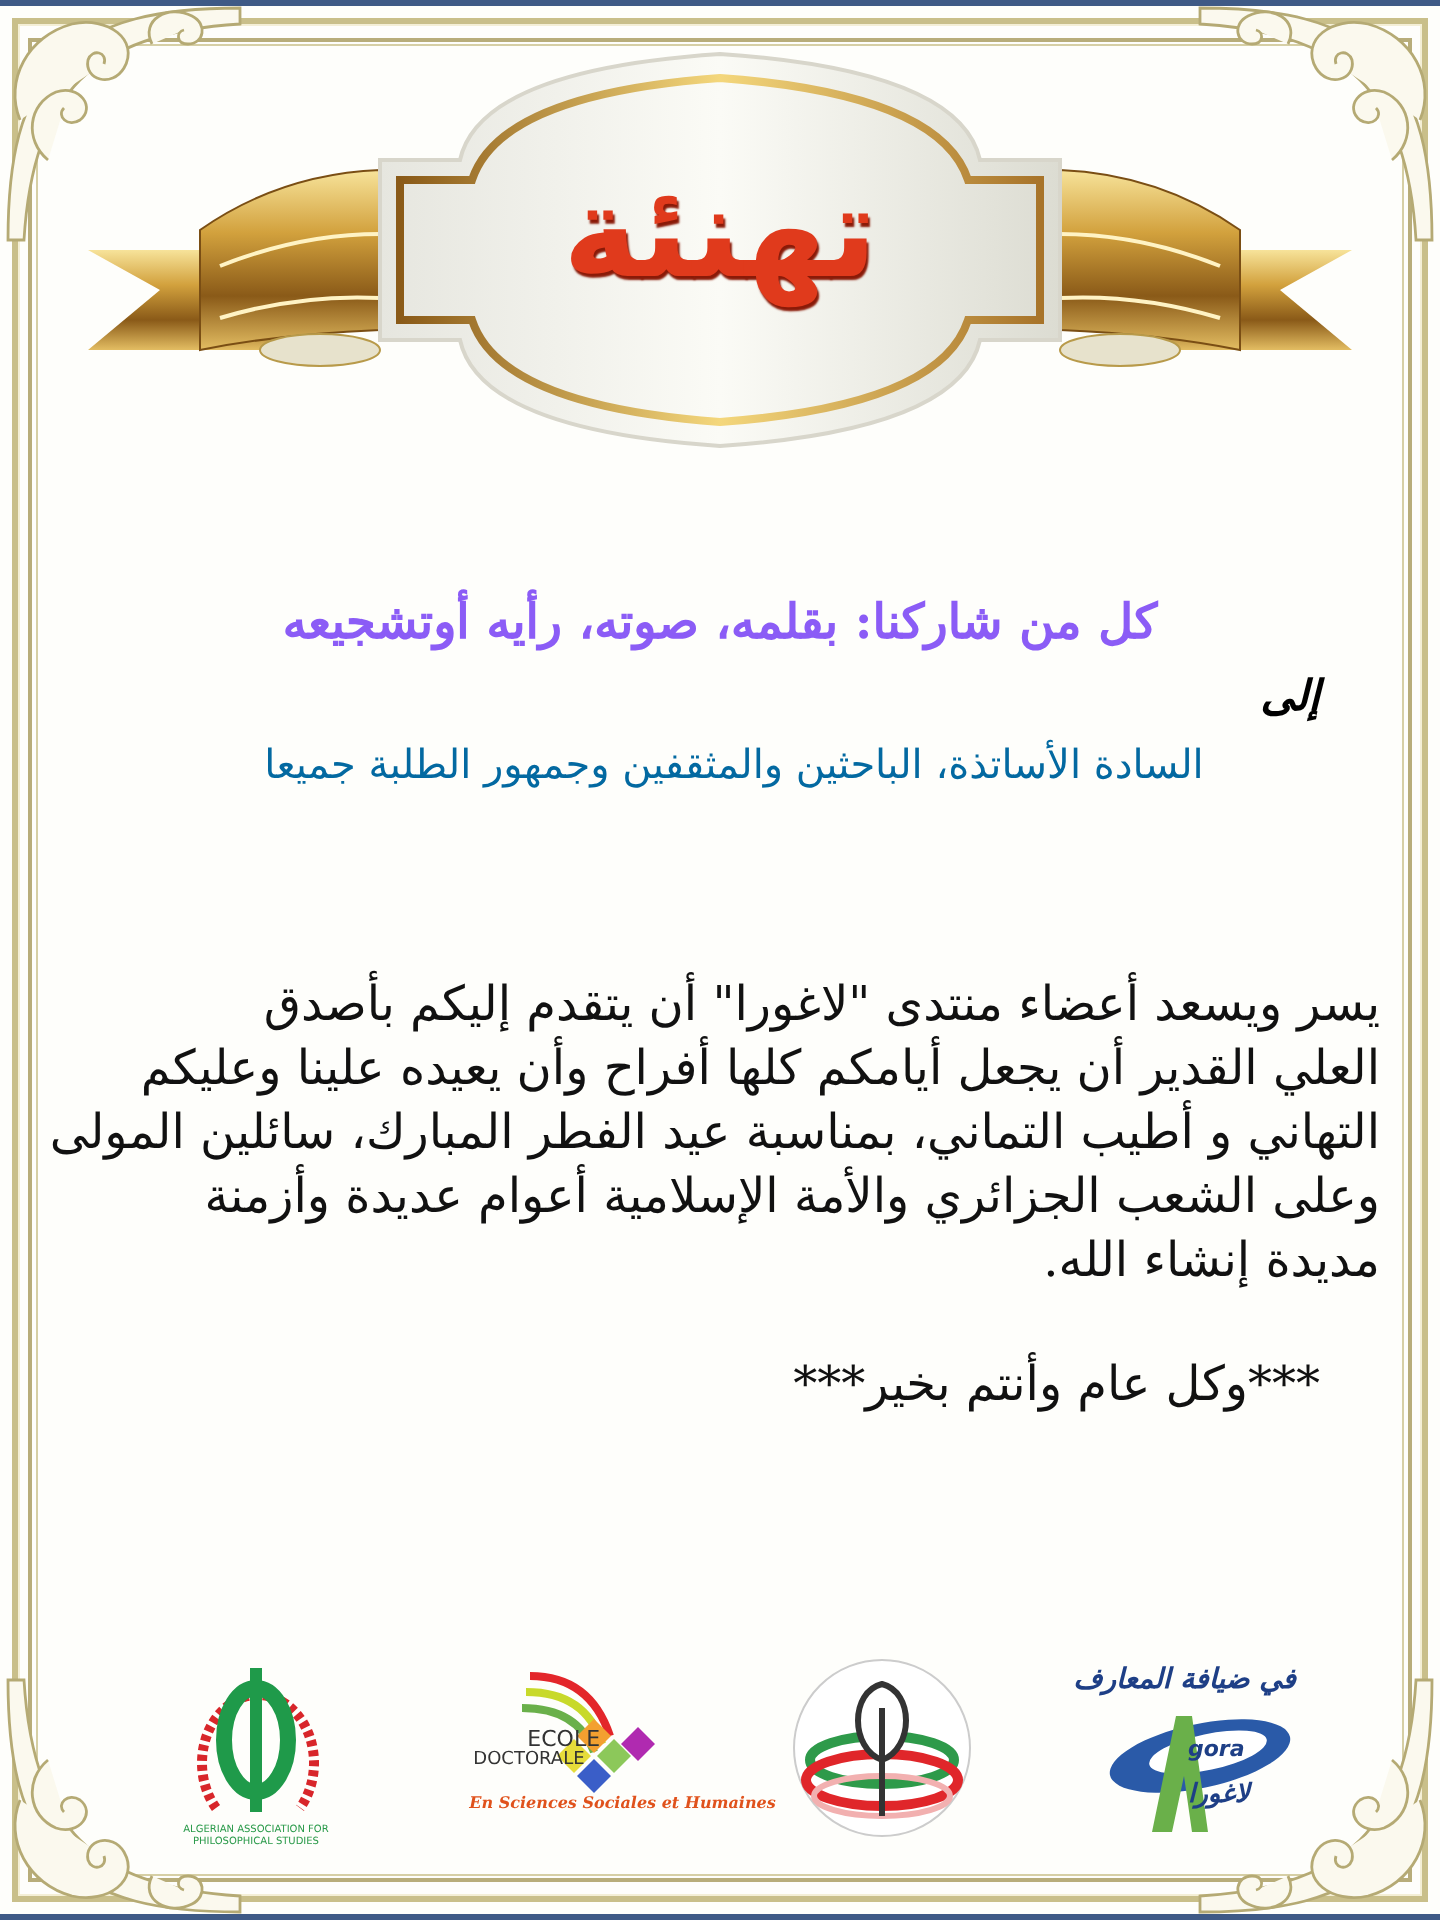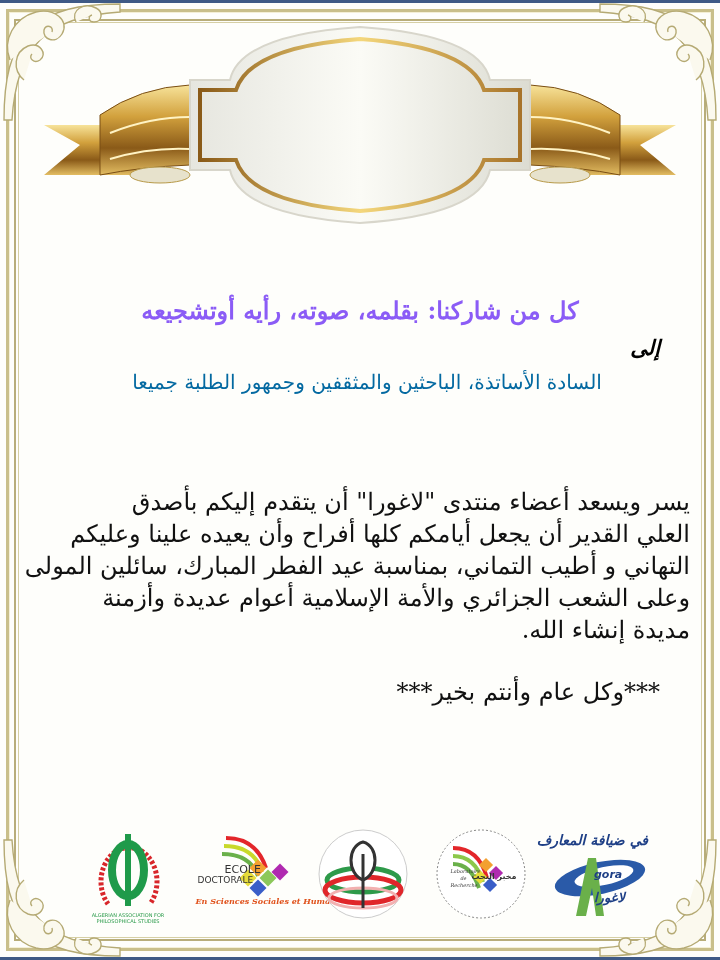--- a/index.html
+++ b/index.html
@@ -221,20 +221,21 @@
 
       <polygon points="636,150 600,120 636,100 540,100 540,150" fill="url(#gold)"></polygon>
       <path d="M580,90 Q540,62 490,60 L490,140 Q540,142 580,150 Z" fill="url(#gold)" stroke="#7a4e14" stroke-width="1"></path>
       <path d="M570,108 Q530,92 490,92" stroke="#fff3c4" stroke-width="2" fill="none"></path>
       <path d="M570,134 Q530,122 490,124" stroke="#fff3c4" stroke-width="2" fill="none"></path>
       <ellipse cx="520" cy="150" rx="30" ry="8" fill="#e7e2cc" stroke="#b89a4a"></ellipse>
 
       <path d="M150,55 L190,55 Q200,10 320,2 Q440,10 450,55 L490,55 L490,145 L450,145 Q440,190 320,198 Q200,190 190,145 L150,145 Z" fill="url(#plate)" stroke="#d8d6cb" stroke-width="2"></path>
       <path d="M160,65 L196,65 Q210,22 320,14 Q430,22 444,65 L480,65 L480,135 L444,135 Q430,178 320,186 Q210,178 196,135 L160,135 Z" fill="none" stroke="url(#goldh)" stroke-width="4"></path>
     </svg>
+    <div class="banner-title">تهنئة</div>
   </div>
 
   <div class="heading rtl">كل من شاركنا: بقلمه، صوته، رأيه أوتشجيعه</div>
   <div class="to-word rtl">إلى</div>
   <div class="recipients rtl">السادة الأساتذة، الباحثين والمثقفين وجمهور الطلبة جميعا</div>
 
   <div class="body-text rtl">
     <p>يسر ويسعد أعضاء منتدى "لاغورا" أن يتقدم إليكم بأصدق</p>
     <p>العلي القدير أن يجعل أيامكم كلها أفراح وأن يعيده علينا وعليكم</p>
     <p>التهاني و أطيب التماني، بمناسبة عيد الفطر المبارك، سائلين المولى</p>
@@ -275,34 +276,20 @@
       <svg viewBox="0 0 100 92">
         <circle cx="50" cy="46" r="44" fill="#ffffff" stroke="#cccccc" stroke-width="1"></circle>
         <ellipse cx="50" cy="52" rx="36" ry="12" fill="none" stroke="#2e9a4a" stroke-width="5"></ellipse>
         <ellipse cx="50" cy="62" rx="38" ry="13" fill="none" stroke="#e0262a" stroke-width="5"></ellipse>
         <ellipse cx="50" cy="70" rx="34" ry="10" fill="none" stroke="#f2b0b0" stroke-width="3"></ellipse>
         <path d="M50 14 C34 18 34 46 50 52 C66 46 66 18 50 14 Z" fill="#ffffff" stroke="#333" stroke-width="3"></path>
         <line x1="50" y1="26" x2="50" y2="80" stroke="#333" stroke-width="3"></line>
       </svg>
     </div>
 
-    <div class="logo">
-      <svg viewBox="0 0 100 92">
-        <circle cx="50" cy="46" r="44" fill="#ffffff" stroke="#888" stroke-width="1" stroke-dasharray="2 2"></circle>
-        <path d="M22 20 Q48 20 56 50" fill="none" stroke="#e3262a" stroke-width="4"></path>
-        <path d="M22 28 Q44 28 52 54" fill="none" stroke="#8cc84a" stroke-width="4"></path>
-        <path d="M22 36 Q40 36 48 60" fill="none" stroke="#6ab04a" stroke-width="4"></path>
-        <rect x="50" y="32" width="10" height="10" fill="#f3a030" transform="rotate(45 55 37)"></rect>
-        <rect x="60" y="40" width="10" height="10" fill="#b02ab0" transform="rotate(45 65 45)"></rect>
-        <rect x="44" y="44" width="10" height="10" fill="#e6dc3a" transform="rotate(45 49 49)"></rect>
-        <rect x="54" y="52" width="10" height="10" fill="#3a5ec8" transform="rotate(45 59 57)"></rect>
-      </svg>
-      <div class="lab-text">Laboratoire de Recherche</div>
-      <div class="lab-ar">مخبر البحث</div>
-    </div>
 
     <div class="logo">
       <svg viewBox="0 0 100 92">
         <ellipse cx="52" cy="50" rx="46" ry="16" fill="#2a5aa8" transform="rotate(-12 52 50)"></ellipse>
         <ellipse cx="56" cy="48" rx="30" ry="9" fill="#ffffff" transform="rotate(-12 56 48)"></ellipse>
         <path d="M28 88 L40 30 L48 30 L56 88 L48 88 L44 60 L38 88 Z" fill="#6ab04a"></path>
       </svg>
       <div class="agora-top">في ضيافة المعارف</div>
       <div class="agora-word">gora</div>
       <div class="agora-bottom">لاغورا</div>

